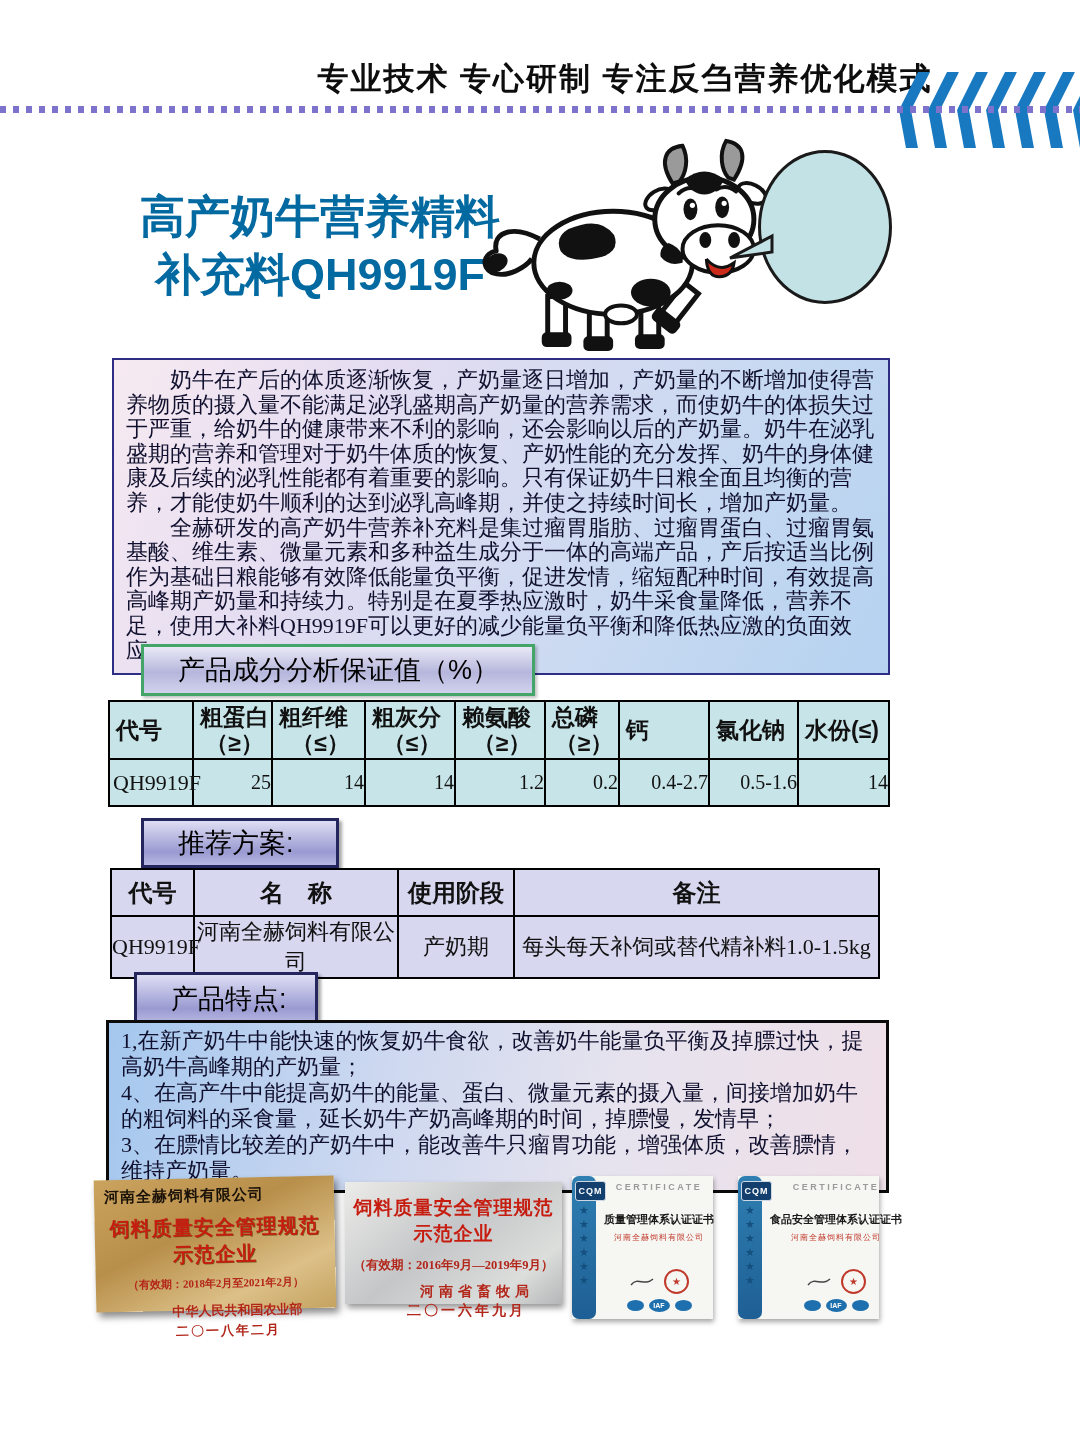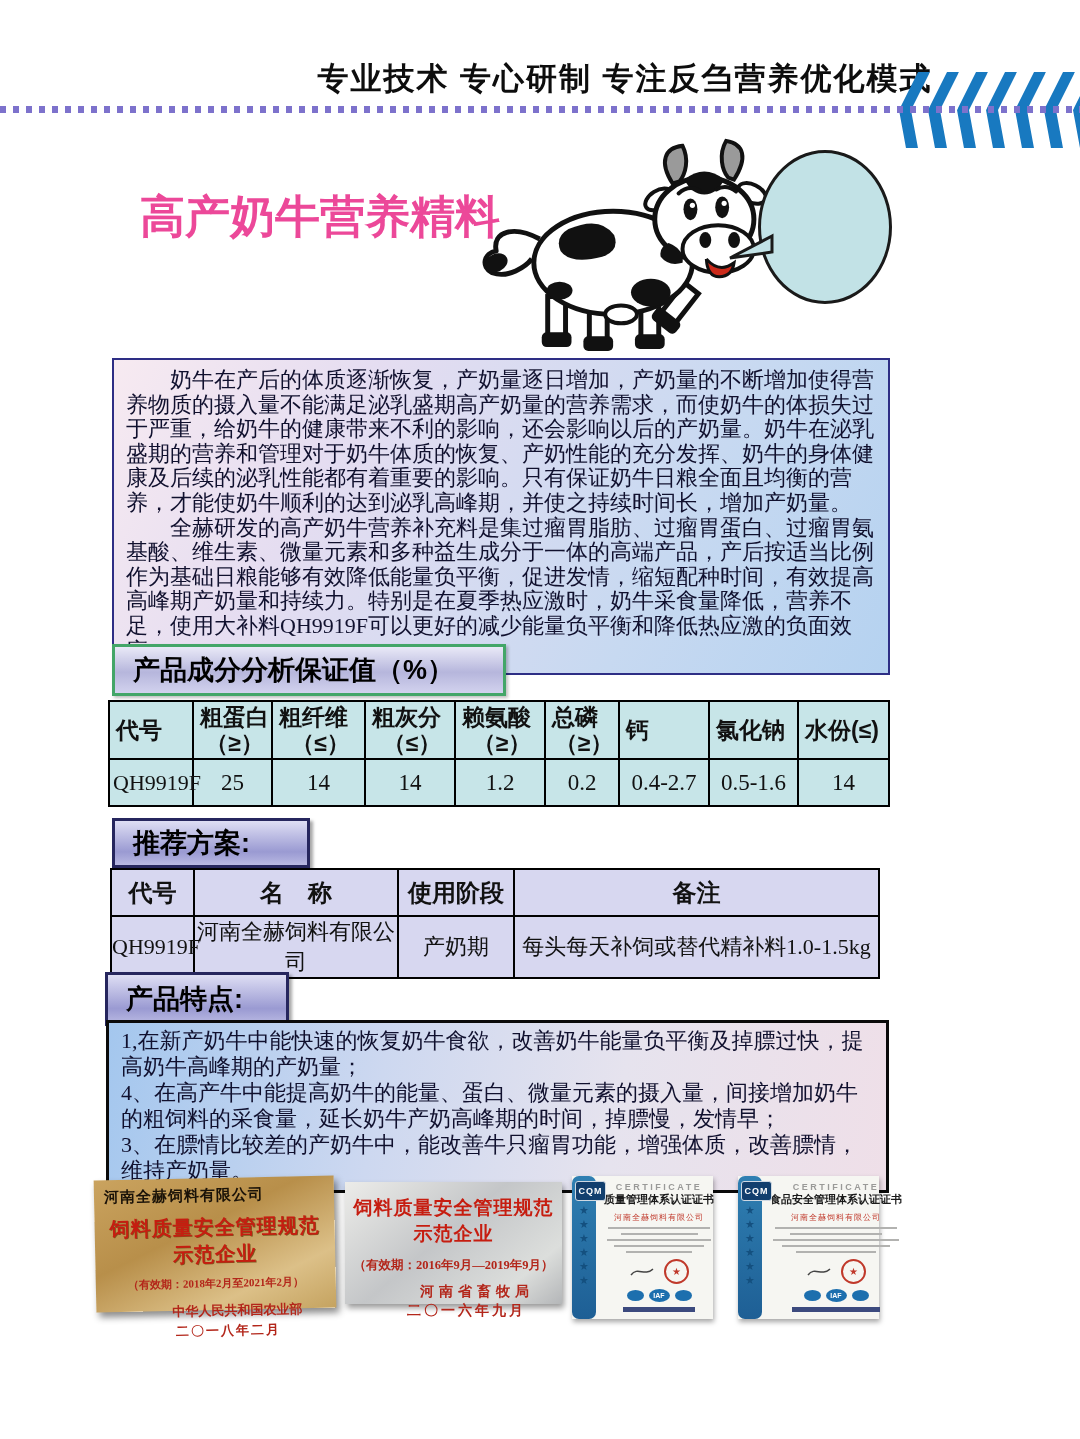--- a/index.html
+++ b/index.html
@@ -13,55 +13,55 @@
             letter-spacing:2px; }
   .dotline { position:absolute; top:106px; left:0; width:100%; height:7px; z-index:3;
              background:repeating-linear-gradient(90deg,#7d72cc 0 6px, transparent 6px 13px); }
   .chevrons { position:absolute; top:72px; right:-18px; display:flex; gap:4px; z-index:2; }
   .chev { width:25px; height:76px; background:#1879c0; transform:skewX(-9deg);
           clip-path:polygon(52% 0,100% 0,48% 50%,100% 100%,52% 100%,0 50%); }
 
   
   .title { position:absolute; top:188px; left:100px; width:440px; text-align:center;
            font-family:"Liberation Sans", sans-serif; font-weight:700; font-size:45px;
-           line-height:58px; color:#ec4899; }
+           line-height:58px; color:#0369a1; }
   .cow { position:absolute; left:472px; top:128px; width:312px; height:228px; }
   .bubble { position:absolute; left:758px; top:150px; width:134px; height:154px; }
   .bubble-ellipse { position:absolute; inset:0; background:#c2e2e6; border:3px solid #1a1a1a; border-radius:50%; }
   .bubble-tail { position:absolute; left:-30px; top:80px; }
   .bubble-text { position:absolute; top:20px; left:24px; width:88px; font-size:29px; line-height:38px;
                  letter-spacing:5px; text-align:center; color:#101010; }
 
   
   .intro-box { position:absolute; left:112px; top:358px; width:778px; border:2px solid #2e2e85;
                background:linear-gradient(118deg,#f7eaf1 0%,#e5ddf1 28%,#c7d9f1 70%,#b5d2f0 100%);
                padding:8px 12px 10px 12px; font-size:22px; line-height:24.6px; color:#10102e; }
   .intro-box p { text-indent:2em; }
 
   
-  .section-hdr { position:absolute; display:flex; align-items:center; padding-left:18px;
-                 font-family:"Liberation Sans", sans-serif; font-weight:700; font-size:27px; color:#000; }
+  .section-hdr { position:absolute; display:flex; align-items:center; padding-left:34px;
+                 font-family:"Liberation Sans", sans-serif; font-weight:400; font-size:27px; color:#000;margin-left:29px; }
   #sec1 { left:112px; top:644px; width:394px; height:52px; border:3px solid #43a668;
           background:linear-gradient(180deg,#e9e9f7 0%,#b6b6dc 55%,#d2d2ee 100%);
           box-shadow:2px 2px 3px rgba(0,0,0,0.25); }
   #sec2 { left:112px; top:818px; width:198px; height:50px; border:3px solid #26265e;
           background:linear-gradient(180deg,#dedef4 0%,#9a9ad2 70%,#b8b8e2 100%);
           box-shadow:3px 3px 3px rgba(0,0,0,0.35); }
   #sec3 { left:105px; top:972px; width:184px; height:54px; border:3px solid #26265e;
           background:linear-gradient(180deg,#dedef4 0%,#9a9ad2 70%,#b8b8e2 100%);
           box-shadow:3px 3px 3px rgba(0,0,0,0.35); }
 
   
   table { position:absolute; border-collapse:collapse; table-layout:fixed; }
   th,td { border:2px solid #000; }
   #comp-table { left:108px; top:700px; width:780px; background:#c7e5e8; }
   #comp-table th { height:56px; text-align:left; vertical-align:middle; padding:2px 2px 2px 6px;
                    font-family:"Liberation Sans", sans-serif; font-weight:700; font-size:23px; line-height:26px; }
   #comp-table .th-sub { display:block; text-align:center; font-weight:700; }
-  #comp-table td { height:47px; text-align:center; font-size:23px; }
+  #comp-table td { height:47px; text-align:right; font-size:20px; }
   #comp-table td:first-child { text-align:left; padding-left:3px; font-size:22px; }
 
   #rec-table { left:110px; top:868px; width:768px; background:#d7d7f0; }
   #rec-table th { height:47px; text-align:center; vertical-align:middle;
                   font-family:"Liberation Sans", sans-serif; font-weight:700; font-size:24px; }
   #rec-table td { height:43px; text-align:center; font-size:22px; }
 
   
   .features-box { position:absolute; left:106px; top:1020px; width:783px; border:3px solid #0a0a0a;
                   background:linear-gradient(100deg,#a4c7ee 0%,#cdd8f0 35%,#e6e3ee 65%,#efdfe8 100%);
@@ -92,21 +92,21 @@
   #cert3 { left:572px; } #cert4 { left:738px; }
   .cd-band { width:24px; background:linear-gradient(180deg,#2f7fb2,#1e5f95); position:relative;
              display:flex; flex-direction:column; align-items:center; padding-top:28px; gap:1px; flex:none;border-radius:7px; }
   .cd-star { color:#14507f; font-size:11px; line-height:13px; }
   .cd-badge { position:absolute; top:5px; left:3px; width:31px; height:20px; background:#123f6e;
               border:1px solid #cfd8e2; border-radius:3px; color:#fff; font-size:9px; font-weight:700;
               display:flex; align-items:center; justify-content:center;
               font-family:"Liberation Sans", sans-serif; z-index:2; letter-spacing:1px; }
   .cd-main { flex:1; padding:6px 5px 4px 8px; display:flex; flex-direction:column; align-items:center; }
   .cd-cert-word { color:#9a9a98; font-size:9px; letter-spacing:2.5px; font-family:"Liberation Sans", sans-serif; font-weight:700; }
-  .cd-title { color:#1a1a1a; font-weight:700; font-size:11px; margin-top:0; white-space:nowrap; }
+  .cd-title { color:#1a1a1a; font-weight:700; font-size:11px; margin-top:20px; white-space:nowrap; }
   .cd-company { color:#c0392b; font-size:8px; margin-top:5px; letter-spacing:1px; }
   .cd-line { height:2px; background:#b2b2b0; margin-top:4px; }
   .cd-sealrow { display:flex; width:100%; align-items:center; justify-content:center; gap:9px; margin-top:6px; }
   .cd-seal { width:25px; height:25px; border:2px solid #c0392b; border-radius:50%; color:#c0392b;
              font-size:10px; display:flex; align-items:center; justify-content:center; }
   .cd-ovals { display:flex; gap:5px; margin-top:5px; align-items:center; }
   .cd-oval { width:17px; height:11px; border-radius:50%; background:#1d6fae; }
   .cd-oval-mid { width:21px; height:13px; border-radius:50%; background:#1d6fae; color:#fff; font-size:7px;
                  font-weight:700; display:flex; align-items:center; justify-content:center;
                  font-family:"Liberation Sans", sans-serif; }
@@ -124,20 +124,21 @@
     <div class="chev"></div>
     <div class="chev"></div>
     <div class="chev"></div>
     <div class="chev"></div>
     <div class="chev"></div>
     <div class="chev"></div>
   </div>
 
   <div class="title">
     <div>高产奶牛营养精料</div>
+    <div>补充料QH9919F</div>
   </div>
 
   <svg class="cow" viewBox="0 0 310 230">
     <path d="M66,112 C40,98 18,104 22,124 C10,126 6,140 18,146 C34,152 52,140 58,132" fill="#fff" stroke="#111" stroke-width="5" stroke-linejoin="round"></path>
     <ellipse cx="22" cy="136" rx="12" ry="9" fill="#111" transform="rotate(-25 22 136)"></ellipse>
 
     <g>
       <rect x="74" y="170" width="18" height="42" fill="#fff" stroke="#111" stroke-width="5"></rect>
       <rect x="68" y="206" width="30" height="15" rx="5" fill="#111"></rect>
       <rect x="116" y="178" width="18" height="38" fill="#fff" stroke="#111" stroke-width="5"></rect>

